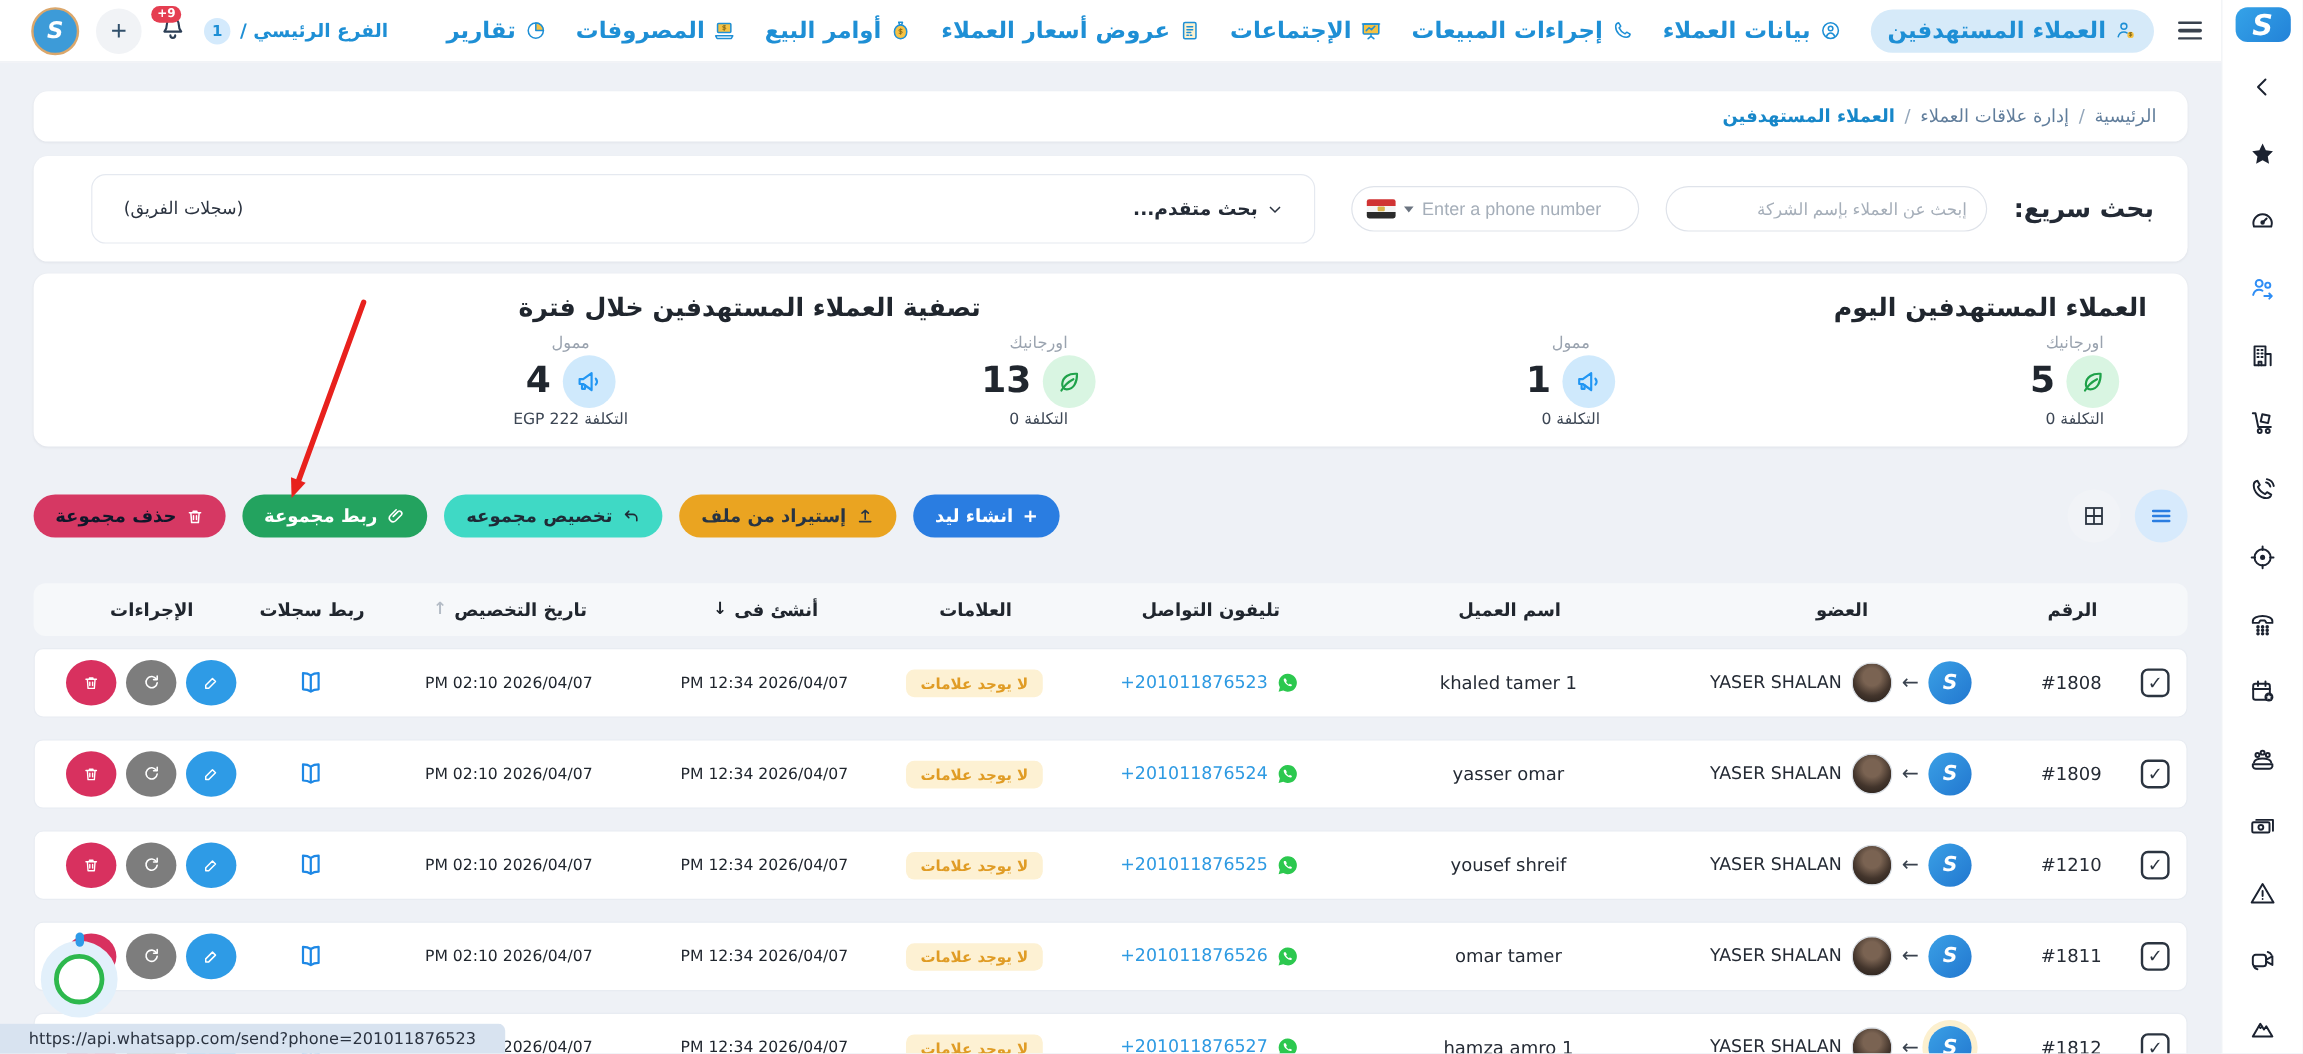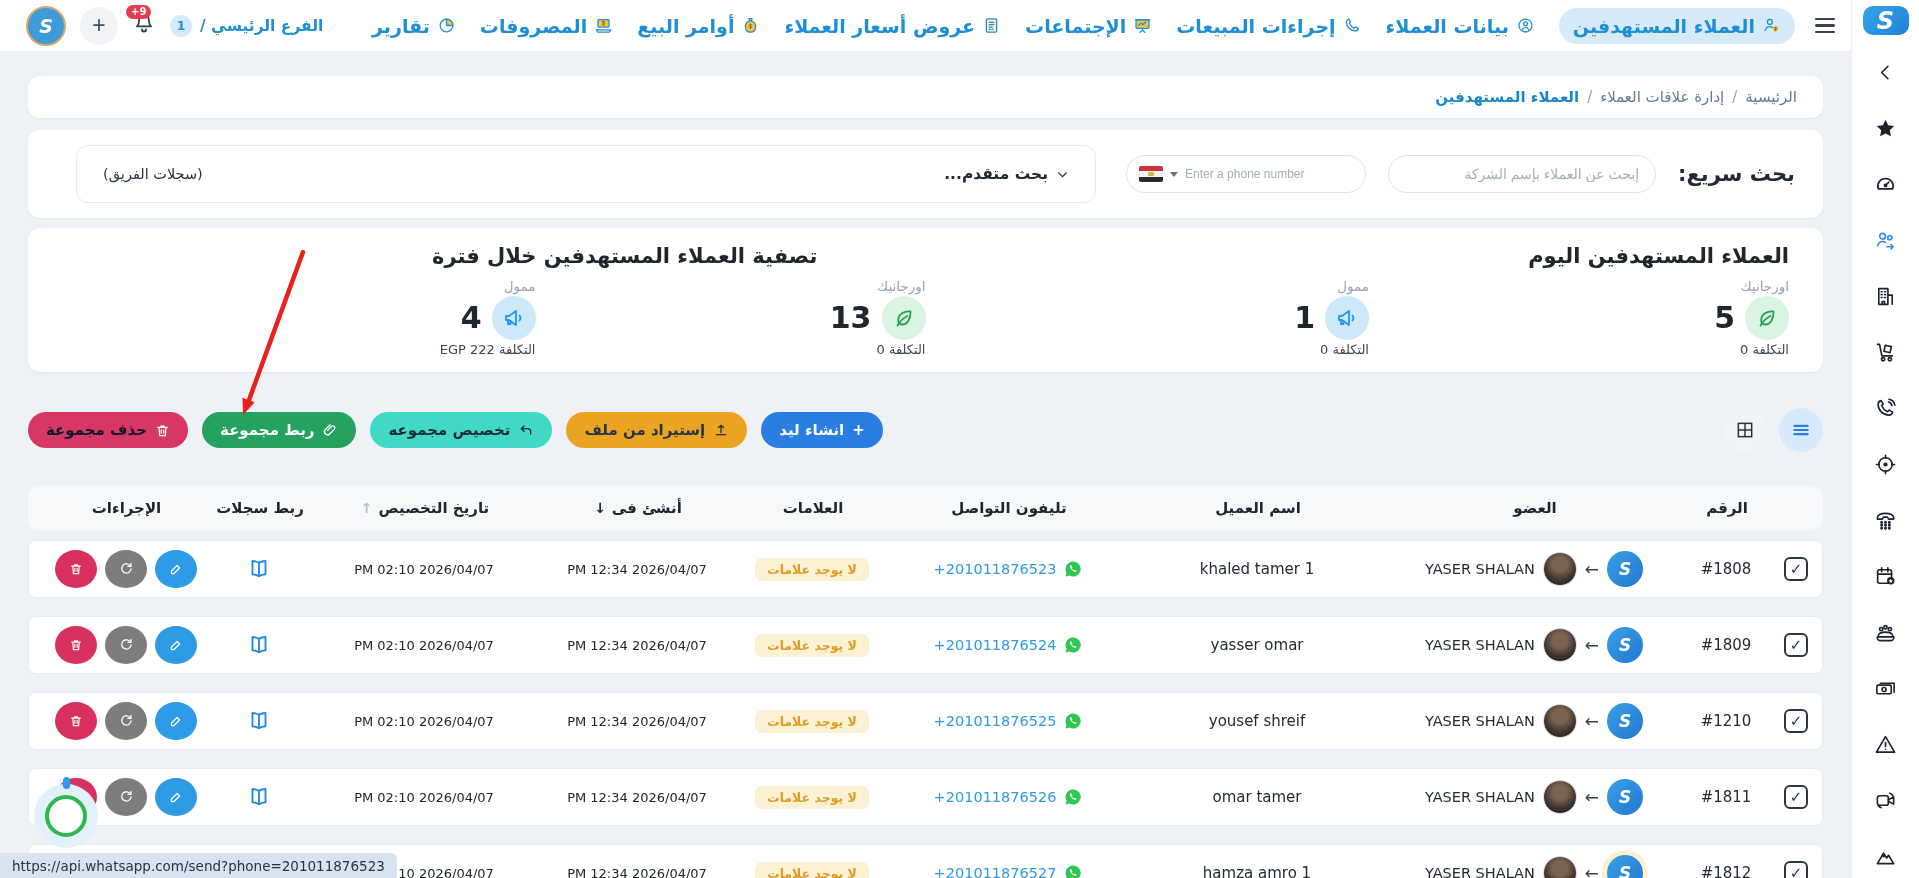--- a/index.html
+++ b/index.html
@@ -51,34 +51,34 @@
 
   .search-card{margin-top:12px;height:88px;display:flex;align-items:center;padding:0 28px;gap:22px}
   .search-label{font-weight:bold;font-size:21px;color:#232a35;white-space:nowrap}
   .pill-input{height:38px;border:1px solid #dfe3ea;border-radius:20px;font-size:14px;color:#232a35;padding:0 16px;outline:none;background:#fff}
   .pill-input::placeholder{color:#a5aeb9}
   .company-input{width:268px;text-align:right}
   .phone-wrap{width:240px;height:38px;border:1px solid #dfe3ea;border-radius:20px;display:flex;align-items:center;direction:ltr;padding:0 12px;gap:7px;background:#fff}
   .flag{width:24px;height:16px;border-radius:2px;background:linear-gradient(180deg,#d03333 33%,#f4f4f4 33% 66%,#2b2b2b 66%);position:relative;flex-shrink:0}
   .flag::after{content:"";position:absolute;left:9px;top:6px;width:6px;height:4px;background:#d8b24a;border-radius:1px}
   .caret-down{width:0;height:0;border-left:4px solid transparent;border-right:4px solid transparent;border-top:5px solid #6b7480}
-  .phone-wrap input{border:none;outline:none;font-size:12px;color:#232a35;width:100%}
+  .phone-wrap input{border:none;outline:none;font-size:15px;color:#232a35;width:100%}
   .phone-wrap input::placeholder{color:#a5aeb9}
   .advanced-box{flex:1;max-width:1020px;height:58px;border:1px solid #e5e9f0;border-radius:12px;display:flex;align-items:center;justify-content:space-between;padding:0 26px;margin-inline-start:8px}
   .advanced-label{display:flex;align-items:center;gap:8px;font-weight:bold;font-size:15.5px;color:#232a35;cursor:pointer}
   .team-label{font-size:14.5px;color:#2b3340}
 
   .stats-card{margin-top:10px;height:144px;display:flex;padding:16px 34px 10px}
   .stat-half{width:50%;display:flex;flex-direction:column}
   .stat-title{font-size:21px;font-weight:bold;color:#20262e;text-align:right}
   .stat-half.period .stat-title{padding-inline-start:0;padding-inline-end:370px;text-align:left}
   .stat-items{display:flex;margin-top:10px}
   .stat-half.today .stat-items{gap:300px}
   .stat-half.period .stat-items{gap:270px;padding-inline-end:70px}
-  .stat-item{display:flex;flex-direction:column;align-items:flex-start;min-width:120px}
+  .stat-item{display:flex;flex-direction:column;align-items:center;min-width:120px}
   .stat-label{font-size:13.5px;color:var(--muted)}
   .stat-mid{display:flex;align-items:center;gap:10px;margin:2px 0}
   .stat-num{font-size:30px;font-weight:bold;color:#20262e;line-height:1}
   .stat-cost{font-size:13px;color:#3c4654}
   .icirc{width:44px;height:44px;border-radius:50%;display:flex;align-items:center;justify-content:center}
   .icirc.leaf{background:#d9f5e2}
   .icirc.mega{background:#cfe9fc}
 
   
   .actions-row{margin-top:36px;display:flex;align-items:center;gap:14px}
@@ -116,21 +116,21 @@
   .rbtn{width:42px;height:38px;border-radius:50%;border:none;display:flex;align-items:center;justify-content:center;cursor:pointer}
   .rbtn.edit{background:#2e9be6}
   .rbtn.refresh{background:#7d7d7d}
   .rbtn.del{background:#d8315f}
 
   
   .note-arrow{position:fixed;inset:0;width:1919px;height:878px;pointer-events:none;z-index:40}
   .spinner{position:fixed;left:34px;top:784px;width:64px;height:64px;border-radius:50%;background:#e2f0fb;display:flex;align-items:center;justify-content:center;z-index:45}
   .spinner::before{content:"";position:absolute;top:-7px;left:29px;width:7px;height:12px;border-radius:4px;background:#2e9be8}
   .spin-ring{width:42px;height:42px;border-radius:50%;border:4px solid #2db84d;background:#fff}
-  .statusbar{position:fixed;left:0;bottom:0;height:25px;background:#d8e3f0;color:#2b3340;font-size:13.5px;display:flex;align-items:center;padding:0 12px;direction:ltr;border-radius:0 6px 0 0;z-index:60}
+  .statusbar{position:fixed;left:0;bottom:0;height:25px;background:#d8e3f0;color:#2b3340;font-size:13.5px;display:flex;align-items:center;padding:0 24px;direction:ltr;border-radius:0 6px 0 0;z-index:60}
 </style>
 </head>
 <body>
 
 <div class="app">
 
   <aside class="sidebar">
     <div class="side-logo">S</div>
     <div class="side-icons">
       <span><svg class="sic" viewBox="0 0 24 24">

